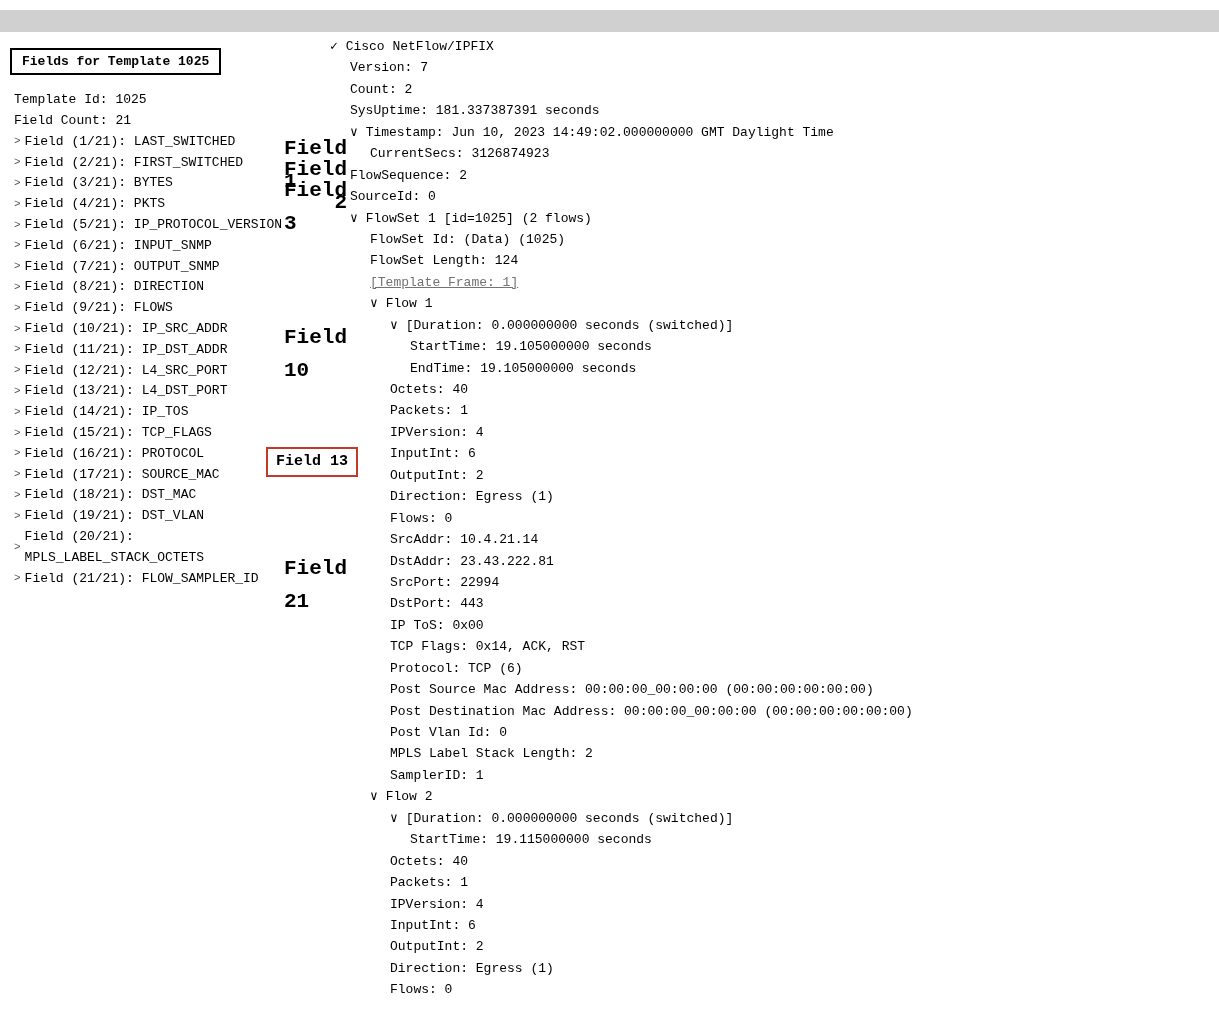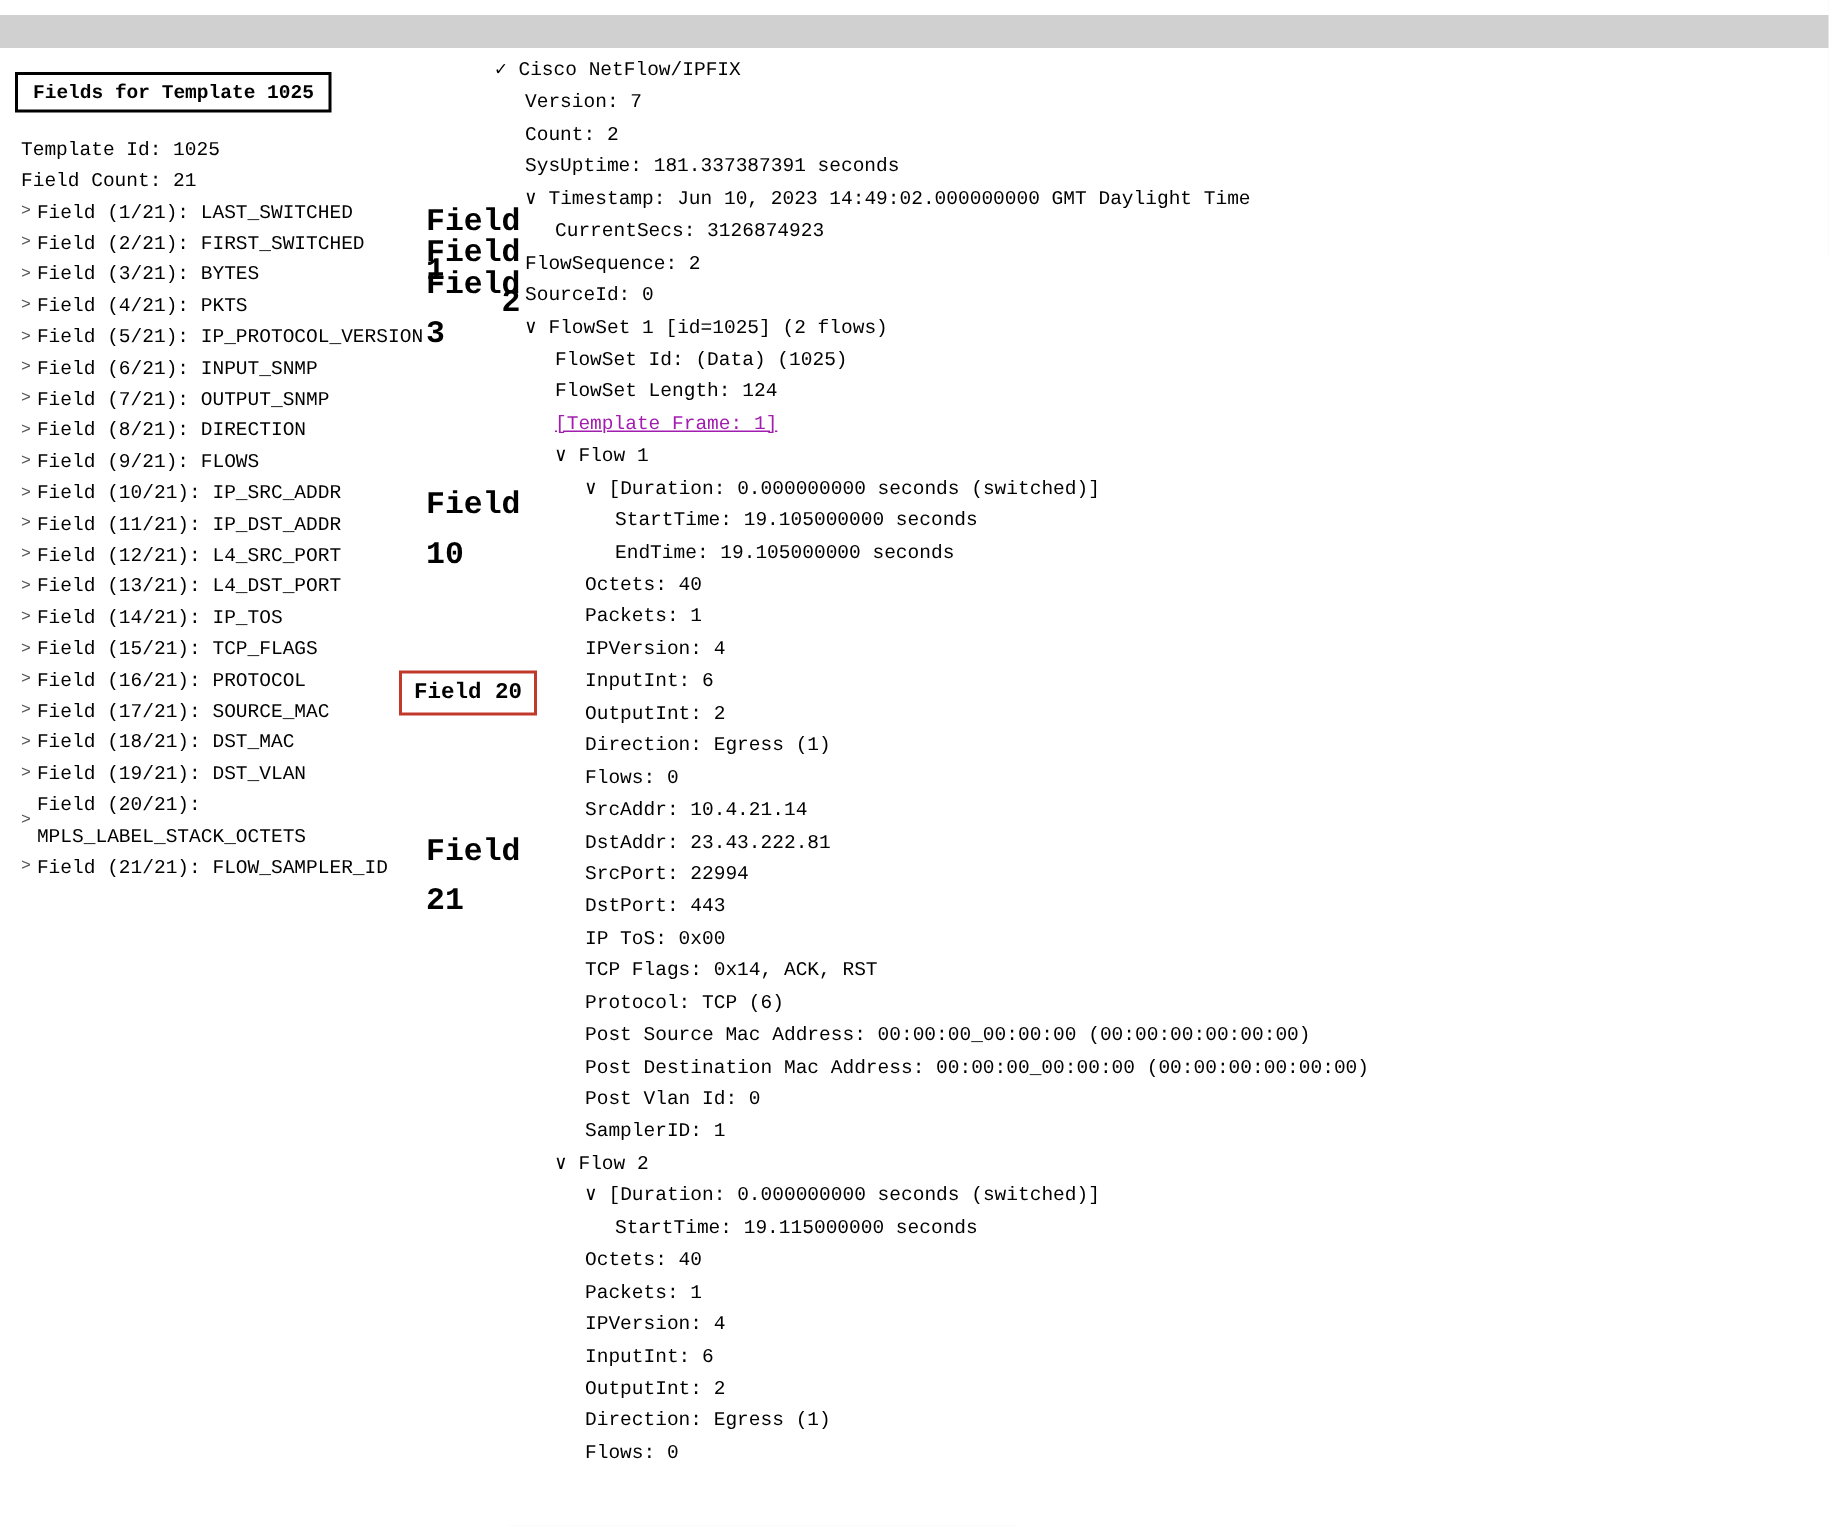--- a/index.html
+++ b/index.html
@@ -70,21 +70,21 @@
       overflow-x: auto;
     }
     .tree-line {
       line-height: 1.65;
       white-space: nowrap;
     }
     .tree-line.indent1 { padding-left: 20px; }
     .tree-line.indent2 { padding-left: 40px; }
     .tree-line.indent3 { padding-left: 60px; }
     .tree-line.indent4 { padding-left: 80px; }
-    .template-frame-link { color: #a21caf; text-decoration: underline; }
+    .template-frame-link { color: #737373; text-decoration: underline; }
     .bold-annotation {
       font-weight: bold;
       font-size: 21px;
       font-family: 'Courier New', Courier, monospace;
     }
   </style>
 </head>
 <body>
 
 <div class="page">
@@ -171,21 +171,21 @@
             <span>Field (14/21): IP_TOS</span>
           </div>
           <div class="field-item">
             <span class="arrow">&gt;</span>
             <span>Field (15/21): TCP_FLAGS</span>
           </div>
           <div class="field-item">
             <span class="arrow">&gt;</span>
             <span>Field (16/21): PROTOCOL</span>
 
-            <span style="position:absolute; left:252px; top:315px; border: 2px solid #c0392b; background:#fff; padding: 1px 8px; font-weight:bold; font-size:15px; font-family:'Courier New',Courier,monospace; white-space:nowrap;">Field 20</span>
+            <span style="position:absolute; left:252px; top:315px; border: 2px solid #c0392b; background:#fff; padding: 1px 8px; font-weight:bold; font-size:15px; font-family:'Courier New',Courier,monospace; white-space:nowrap;">Field 13</span>
           </div>
           <div class="field-item">
             <span class="arrow">&gt;</span>
             <span>Field (17/21): SOURCE_MAC</span>
           </div>
           <div class="field-item">
             <span class="arrow">&gt;</span>
             <span>Field (18/21): DST_MAC</span>
           </div>
           <div class="field-item">
@@ -298,20 +298,23 @@
         <span>Protocol: TCP (6)</span>
       </div>
       <div class="tree-line indent3">
         <span>Post Source Mac Address: 00:00:00_00:00:00 (00:00:00:00:00:00)</span>
       </div>
       <div class="tree-line indent3">
         <span>Post Destination Mac Address: 00:00:00_00:00:00 (00:00:00:00:00:00)</span>
       </div>
       <div class="tree-line indent3">
         <span>Post Vlan Id: 0</span>
+      </div>
+      <div class="tree-line indent3">
+        <span>MPLS Label Stack Length: 2</span>
       </div>
       <div class="tree-line indent3">
         <span>SamplerID: 1</span>
       </div>
       <div class="tree-line indent2">
         <span>∨ Flow 2</span>
       </div>
       <div class="tree-line indent3">
         <span>∨ [Duration: 0.000000000 seconds (switched)]</span>
       </div>

